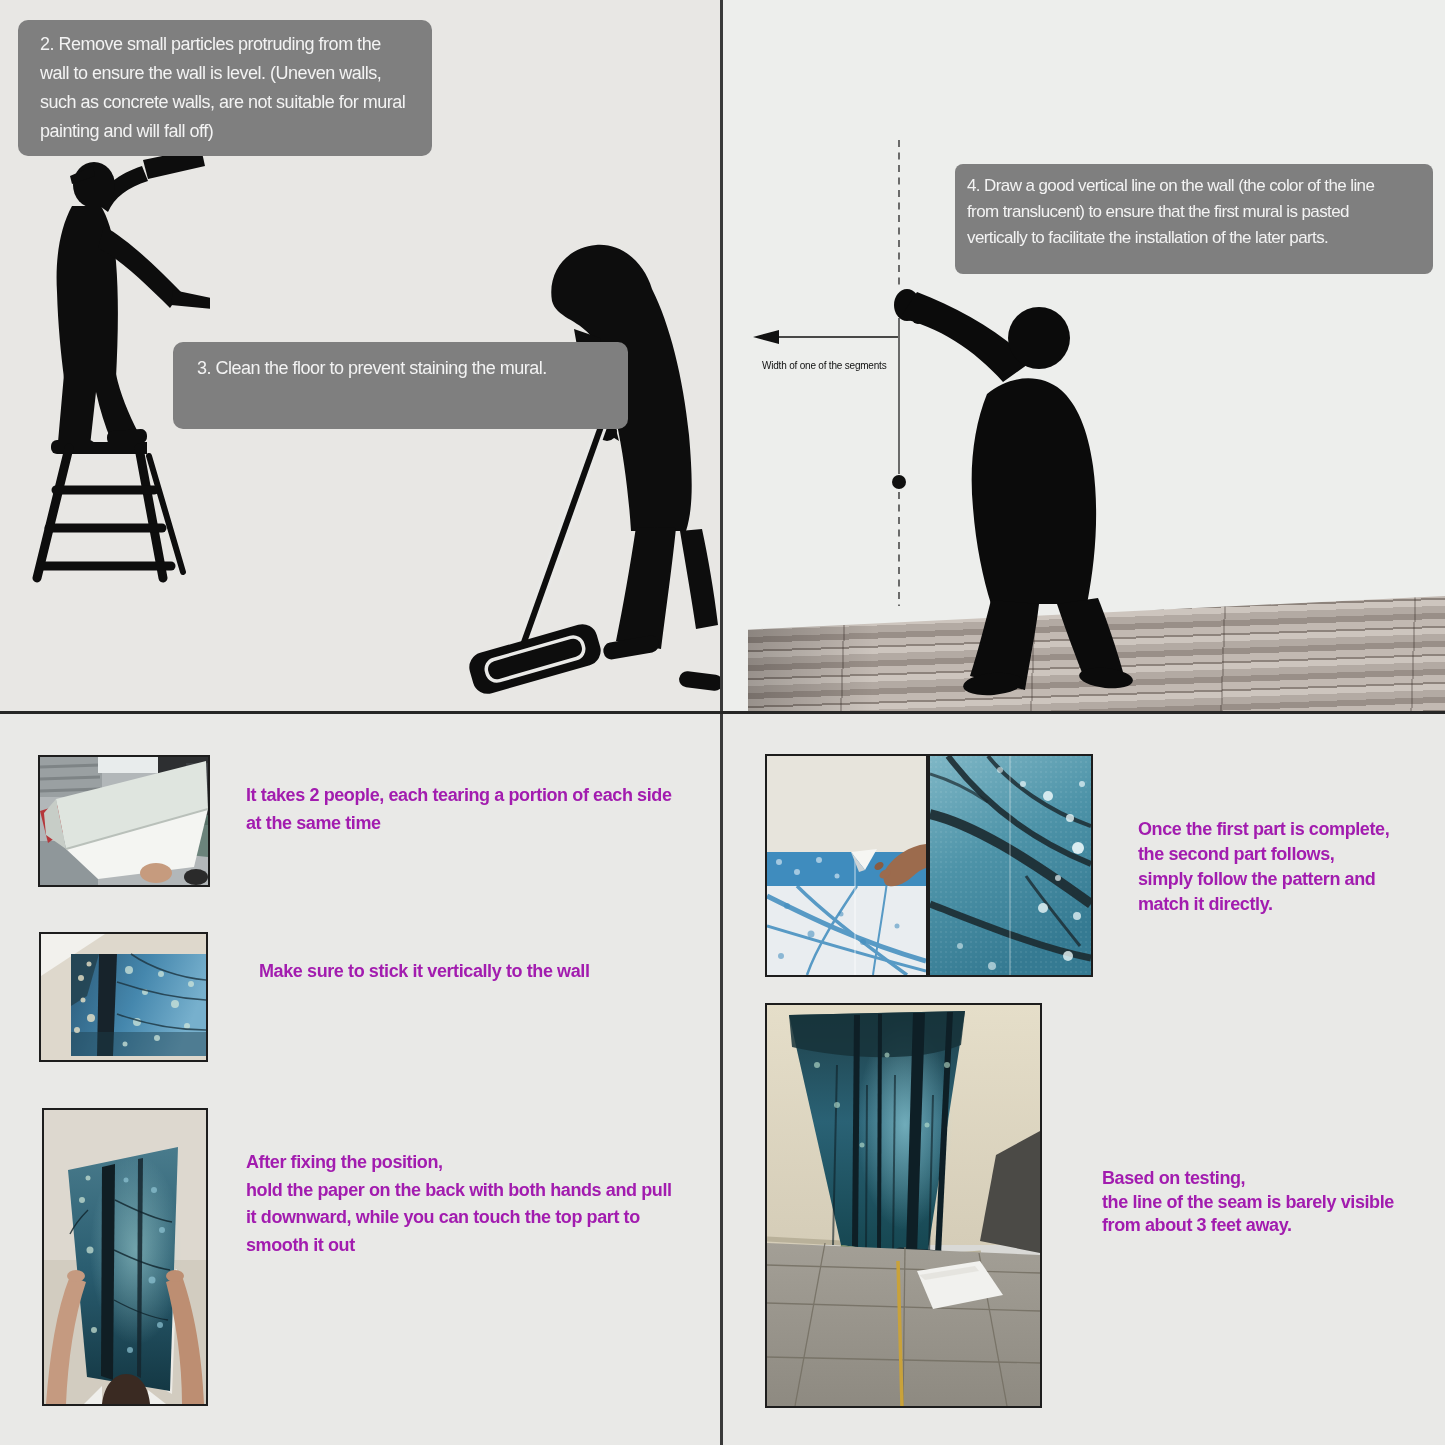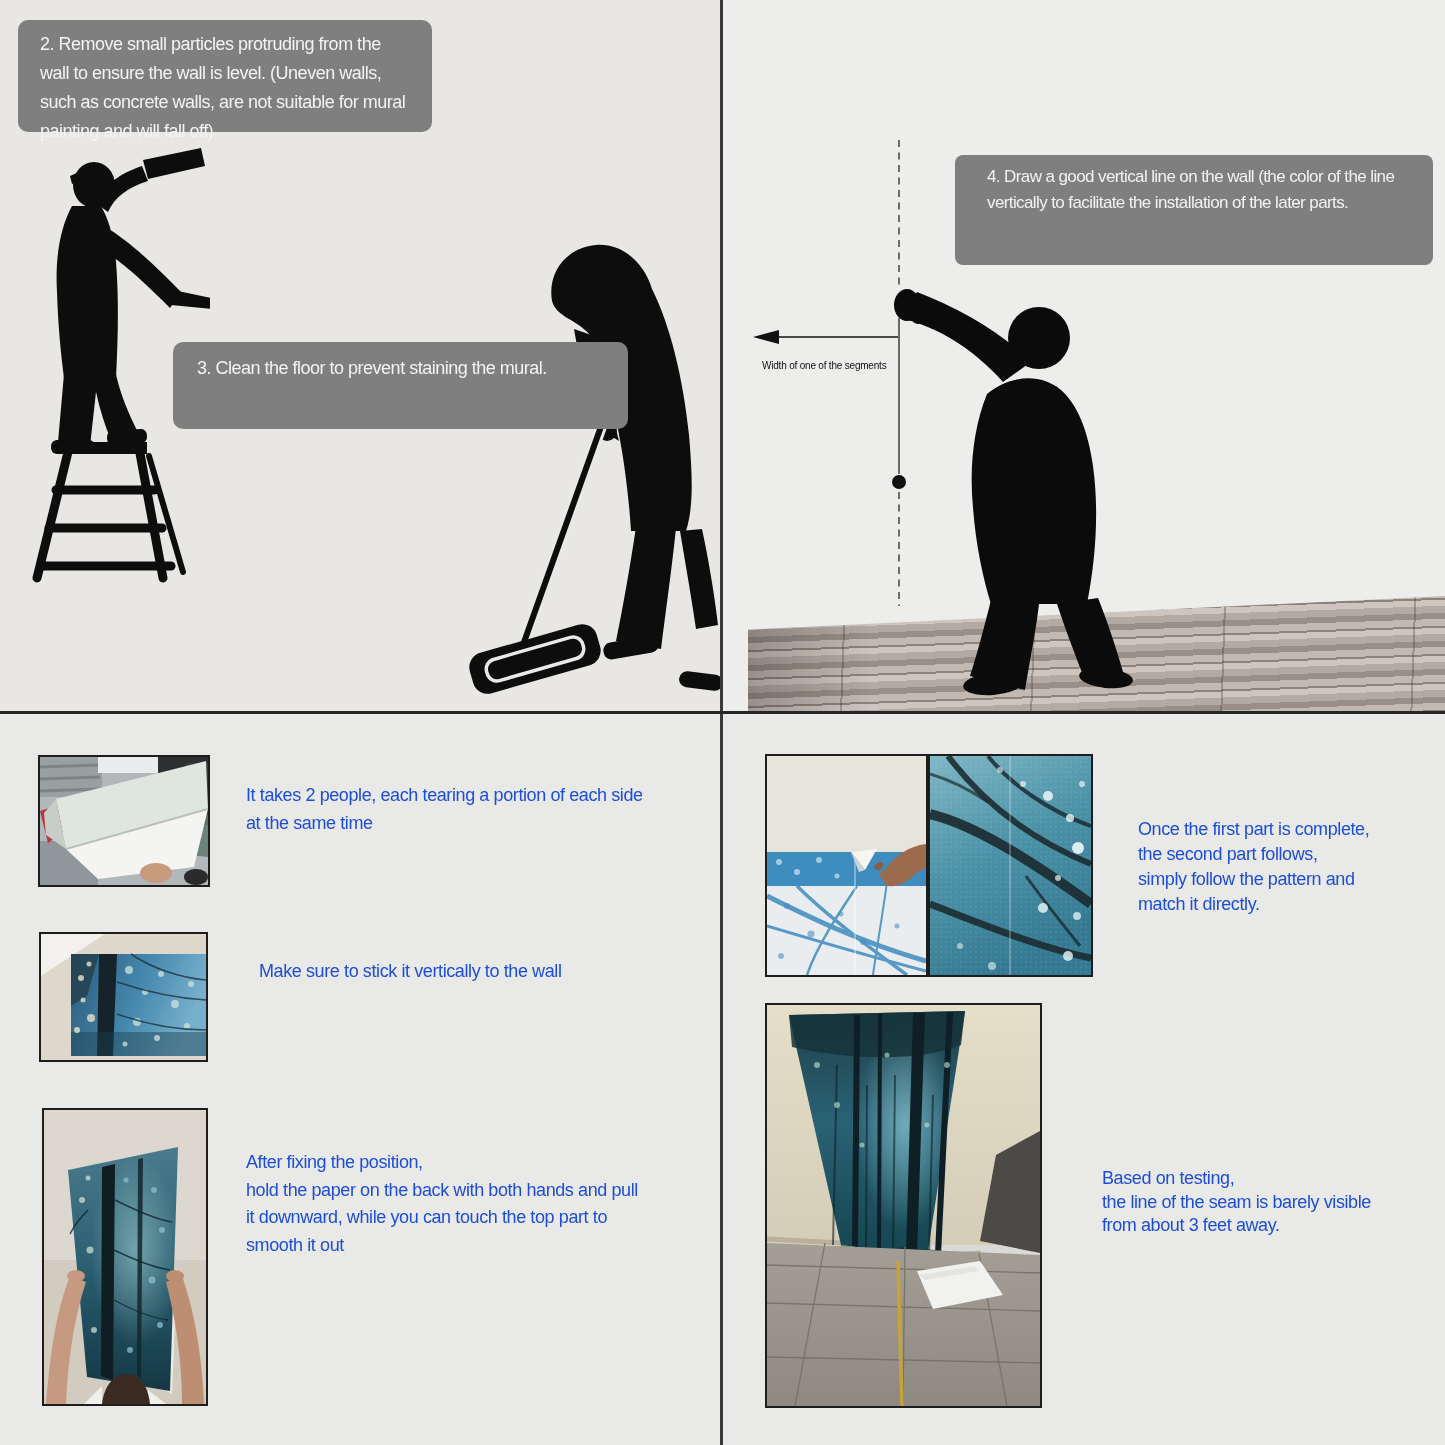--- a/index.html
+++ b/index.html
@@ -15,27 +15,27 @@
   #bg-bottom{left:0;top:713px;width:1445px;height:732px;background:#e9e9e7;}
   
   #divider-v{left:720px;top:0;width:3px;height:1445px;background:#3a3a3a;z-index:40;}
   #divider-h{left:0;top:711px;width:1445px;height:3px;background:#262626;z-index:40;}
   
   .step-box{
     background:#7f7f7f;border-radius:10px;color:#f3f3f3;
     font-size:18px;letter-spacing:-0.5px;line-height:29px;z-index:20;
     box-sizing:border-box;
   }
-  #box-step2{left:18px;top:20px;width:414px;height:112px;padding:10px 0 0 22px;}
+  #box-step2{left:18px;top:20px;width:414px;height:136px;padding:10px 0 0 22px;}
   #box-step3{left:173px;top:342px;width:455px;height:87px;padding:12px 0 0 24px;}
-  #box-step4{left:955px;top:155px;width:478px;height:110px;padding:9px 0 0 32px;
+  #box-step4{left:955px;top:164px;width:478px;height:110px;padding:9px 0 0 12px;
              font-size:17px;letter-spacing:-0.6px;line-height:26px;border-radius:8px;}
   .step-line{white-space:nowrap;}
   
-  .caption{color:#1d4ed8;font-size:18px;letter-spacing:-0.4px;z-index:20;}
+  .caption{color:#a21caf;font-size:18px;letter-spacing:-0.4px;z-index:20;font-weight:bold;}
   #caption-1{left:246px;top:781px;line-height:28px;}
   #caption-2{left:259px;top:957px;line-height:28px;}
   #caption-3{left:246px;top:1149px;line-height:27.5px;}
   #caption-4{left:1138px;top:817px;line-height:25px;}
   #caption-5{left:1102px;top:1167px;line-height:23.5px;}
   .cap-line{white-space:nowrap;}
   
   #arrow-label{left:762px;top:360px;font-size:10px;letter-spacing:-0.2px;color:#111;
                white-space:nowrap;z-index:15;}
   
@@ -148,20 +148,21 @@
     <div class="step-line">2. Remove small particles protruding from the</div>
     <div class="step-line">wall to ensure the wall is level. (Uneven walls,</div>
     <div class="step-line">such as concrete walls, are not suitable for mural</div>
     <div class="step-line">painting and will fall off)</div>
   </div>
   <div class="abs step-box" id="box-step3">
     <div class="step-line">3. Clean the floor to prevent staining the mural.</div>
   </div>
   <div class="abs step-box" id="box-step4">
     <div class="step-line">4. Draw a good vertical line on the wall (the color of the line</div>
+    <div class="step-line">from translucent) to ensure that the first mural is pasted</div>
     <div class="step-line">vertically to facilitate the installation of the later parts.</div>
   </div>
 
   <div class="abs" id="arrow-label">Width of one of the segments</div>
 
   <div class="abs photo" id="photo-peel-backing">
     <svg viewBox="0 0 168 128" preserveAspectRatio="none">
       <rect x="0" y="0" width="168" height="128" fill="#b2b7b9"></rect>
       <rect x="0" y="0" width="60" height="40" fill="#989fa0" opacity="0"></rect>
       <rect x="0" y="0" width="62" height="40" fill="#9aa0a2"></rect>

